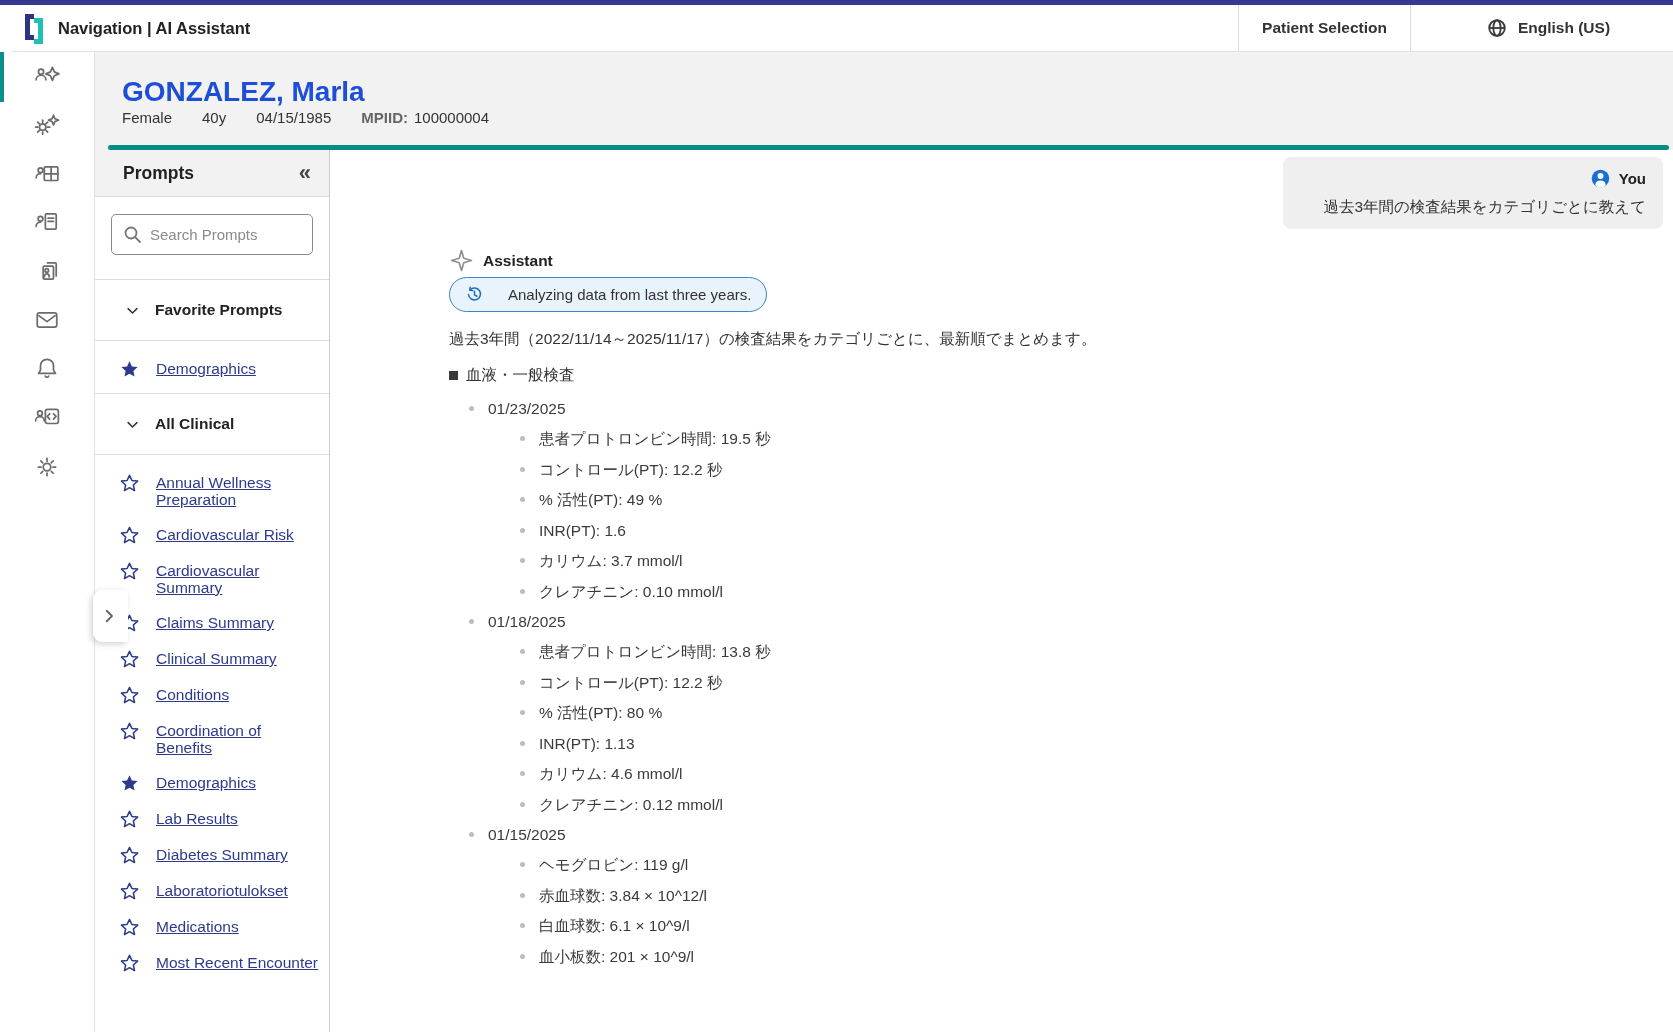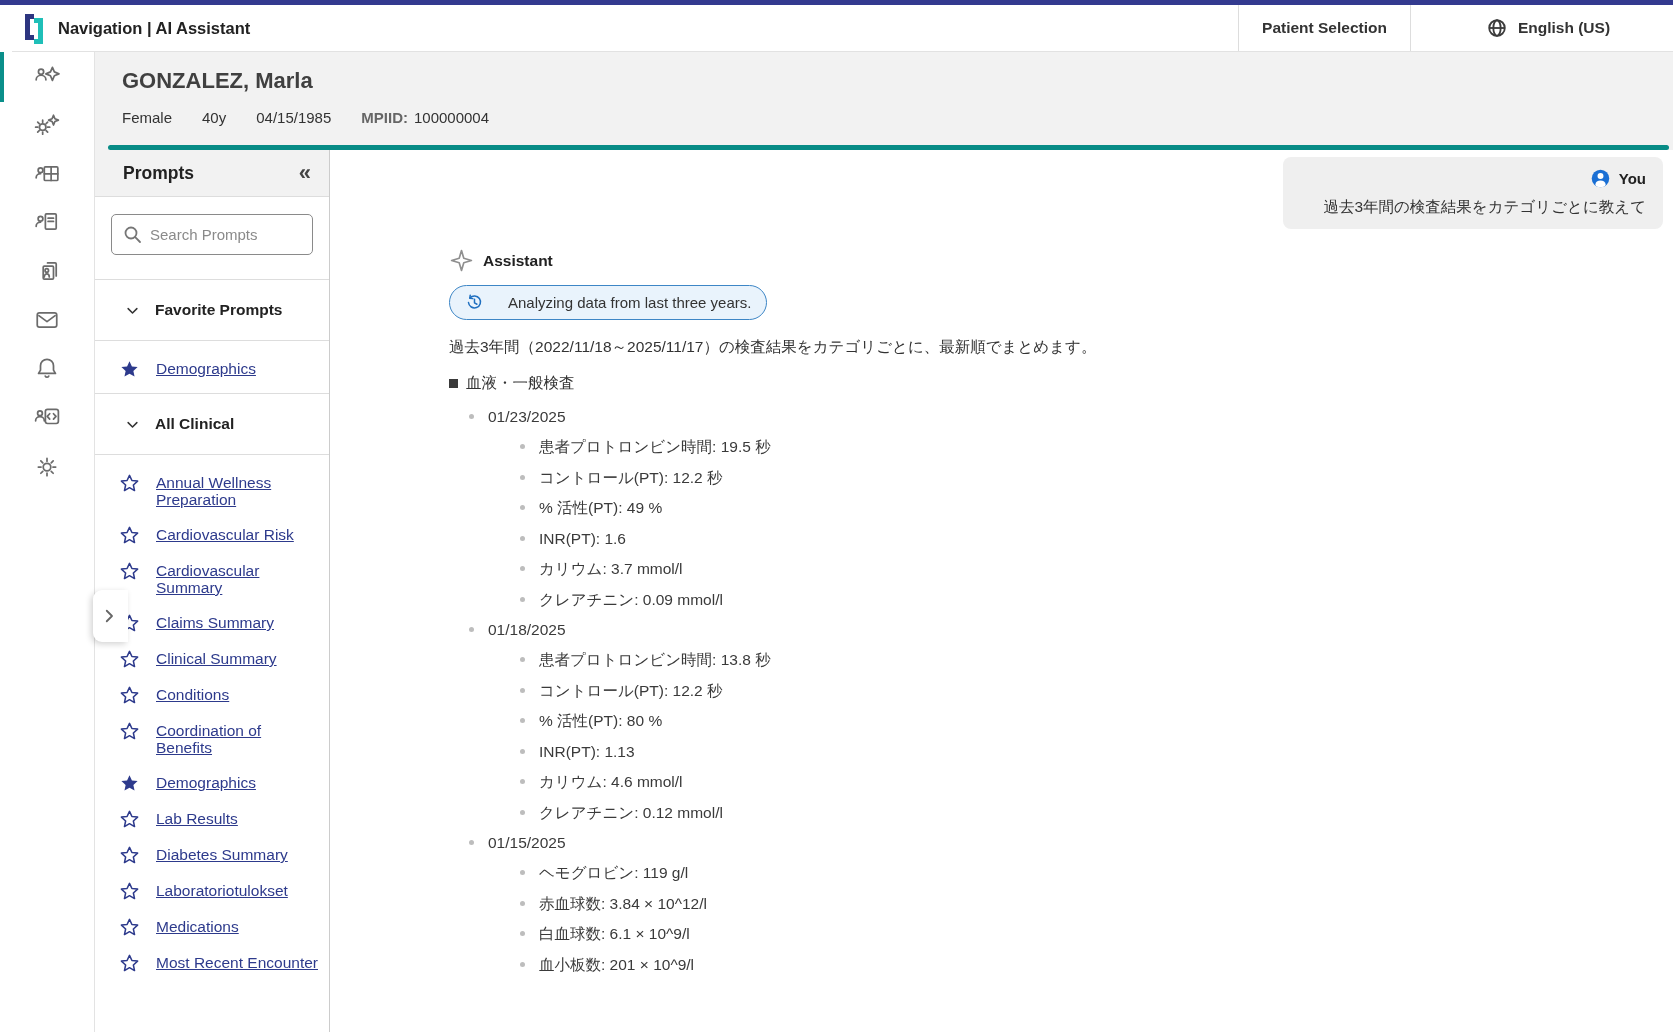--- a/index.html
+++ b/index.html
@@ -24,21 +24,21 @@
 
   
   .icon-rail { position:absolute; left:0; top:52px; width:95px; bottom:0; background:#fff;
     border-right:1px solid #e3e3e3; }
   .rail-indicator { position:absolute; left:0; top:0; width:4px; height:50px; background:#0a8f8a; }
   .rail-item { height:48.7px; display:flex; align-items:center; justify-content:center; cursor:pointer; }
   .rail-item svg { stroke:#6b6b6b; fill:none; stroke-width:1.6; stroke-linecap:round; stroke-linejoin:round; }
 
   
   .patient-banner { position:absolute; left:95px; top:52px; width:1578px; height:98px; background:#f2f2f2; }
-  .patient-name { position:absolute; left:27px; top:16px; font-size:22px; font-weight:bold; color:#404040; }
+  .patient-name { position:absolute; left:27px; top:24px; font-size:28px; font-weight:bold; color:#1d4ed8; }
   .patient-demo { position:absolute; left:27px; top:57px; display:flex; gap:30px; font-size:15px; color:#333; align-items:baseline; }
   .mpiid-label { font-weight:bold; color:#666; margin-right:6px; }
   .teal-divider { position:absolute; left:108px; top:145px; width:1561px; height:5px; background:#088c86; border-radius:3px; z-index:3; }
 
   
   .prompts-panel { position:absolute; left:95px; top:150px; width:235px; bottom:0; background:#fff;
     border-right:1px solid #ccc; overflow:hidden; }
   .panel-header { height:47px; background:#f2f2f2; border-bottom:1px solid #ddd;
     display:flex; align-items:center; justify-content:space-between; padding:0 18px 0 28px; }
   .panel-title { font-size:17.5px; font-weight:bold; color:#222; }
@@ -65,21 +65,21 @@
 
   
   .chat-area { position:absolute; left:330px; top:150px; width:1343px; bottom:0; background:#fff; }
   .user-bubble { position:absolute; top:7px; right:10px; width:380px; background:#efefef;
     border-radius:8px; padding:11px 17px 11px 17px; text-align:right; }
   .user-row { display:flex; justify-content:flex-end; align-items:center; gap:8px; margin-bottom:8px; }
   .user-name { font-size:15px; font-weight:bold; color:#222; }
   .user-text { font-size:15.5px; color:#333; }
 
   .assistant-block { position:absolute; left:119px; top:98px; width:1150px; }
-  .assistant-header { display:flex; align-items:center; gap:9px; margin-bottom:12px; }
+  .assistant-header { display:flex; align-items:center; gap:9px; margin-bottom:4px; }
   .assistant-name { font-size:15.5px; font-weight:bold; color:#222; }
   .status-chip { display:inline-flex; align-items:center; gap:24px; border:1.5px solid #3d86c6;
     background:#e9f3fc; border-radius:18px; padding:7px 15px; margin-bottom:17px; }
   .status-chip span { font-size:15px; color:#333; }
   .intro-text { font-size:15.5px; color:#333; margin-bottom:15px; }
   .category-row { display:flex; align-items:center; gap:8px; font-size:15.5px; color:#333; margin-bottom:13px; }
   .category-square { width:9px; height:9px; background:#3a3a3a; flex:0 0 auto; }
 
   ul.lab-l1 { list-style:none; padding-left:20px; }
   ul.lab-l2 { list-style:none; padding-left:32px; margin-top:11px; }
@@ -395,37 +395,37 @@
       <span>
         <svg width="19" height="19" viewBox="0 0 24 24" fill="none" stroke="#1f6fc0" stroke-width="1.9" stroke-linecap="round" stroke-linejoin="round">
           <path d="M6.2 6.3A7.6 7.6 0 1 1 4.4 12"></path>
           <polyline points="6.6,2.8 6.1,6.6 9.9,7.1"></polyline>
           <polyline points="12,8 12,12.4 15.1,14.2"></polyline>
         </svg>
       </span>
       <span>Analyzing data from last three years.</span>
     </div>
 
-    <div class="intro-text">過去3年間（2022/11/18～2025/11/17）の検査結果をカテゴリごとに、最新順でまとめます。</div>
+    <div class="intro-text">過去3年間（2022/11/14～2025/11/17）の検査結果をカテゴリごとに、最新順でまとめます。</div>
 
     <div class="category-row">
       <span class="category-square"></span>
       <span>血液・一般検査</span>
     </div>
 
     <ul class="lab-l1">
       <li class="date-li">
         <span>01/23/2025</span>
         <ul class="lab-l2">
           <li>患者プロトロンビン時間: 19.5 秒</li>
           <li>コントロール(PT): 12.2 秒</li>
           <li>% 活性(PT): 49 %</li>
           <li>INR(PT): 1.6</li>
           <li>カリウム: 3.7 mmol/l</li>
-          <li>クレアチニン: 0.09 mmol/l</li>
+          <li>クレアチニン: 0.10 mmol/l</li>
         </ul>
       </li>
       <li class="date-li">
         <span>01/18/2025</span>
         <ul class="lab-l2">
           <li>患者プロトロンビン時間: 13.8 秒</li>
           <li>コントロール(PT): 12.2 秒</li>
           <li>% 活性(PT): 80 %</li>
           <li>INR(PT): 1.13</li>
           <li>カリウム: 4.6 mmol/l</li>

